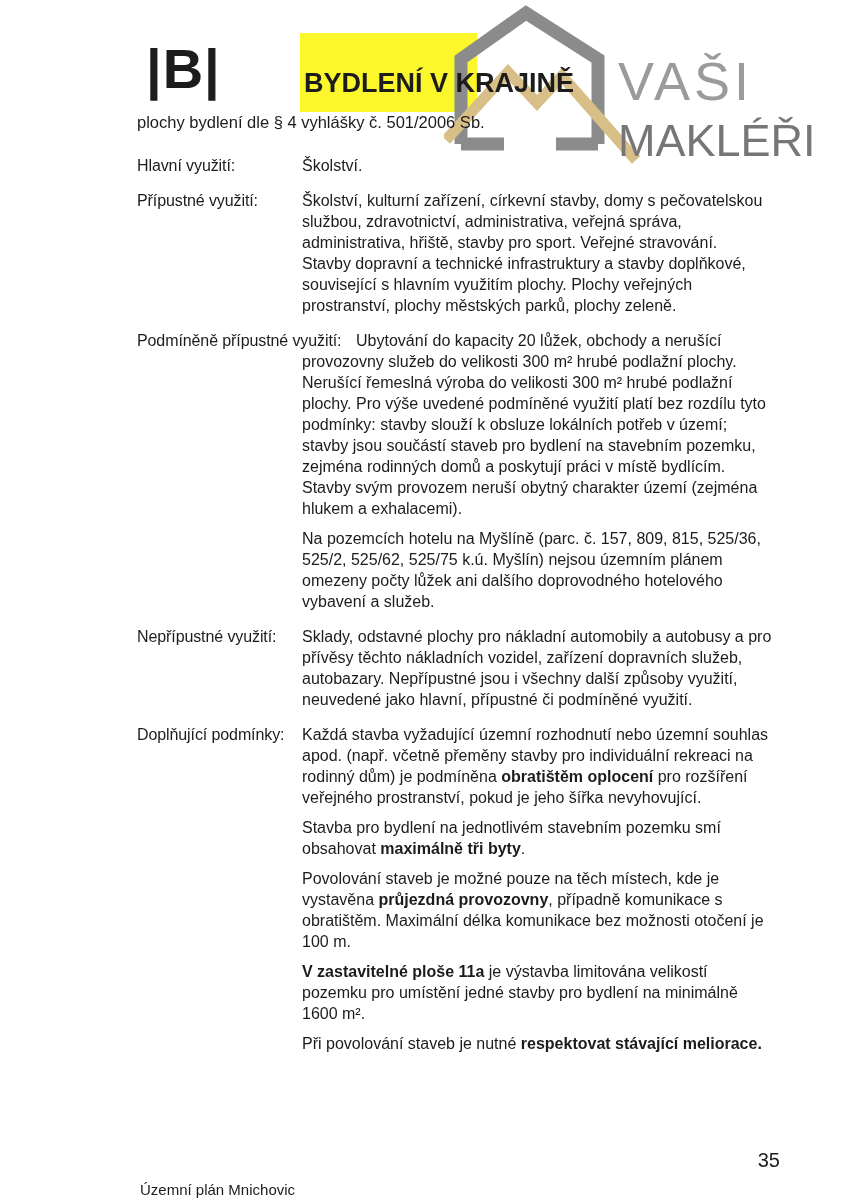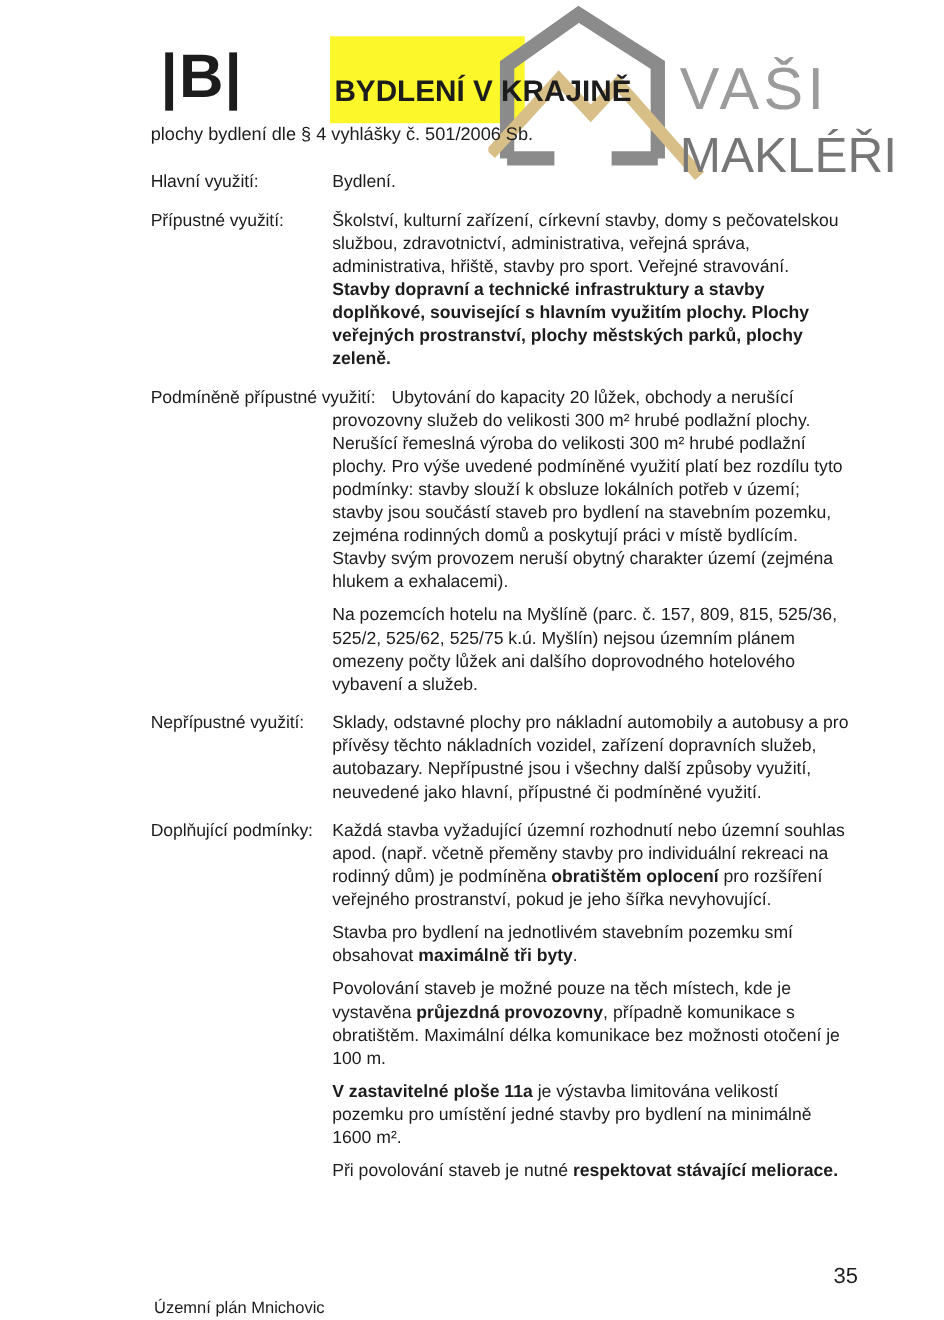--- a/index.html
+++ b/index.html
@@ -52,21 +52,21 @@
     font-size:16px;line-height:21px;
   }
   .section-row{display:flex;margin-bottom:14px;align-items:flex-start;}
   .section-label{
     flex:0 0 165px;width:165px;white-space:nowrap;overflow:visible;
     font-size:16px;letter-spacing:-0.1px;
   }
   .section-content{width:473px;}
   .section-content p{margin:0;}
   .section-content p + p{margin-top:9px;}
-  .section-content p.tight{margin-top:0;font-weight:bold;}
+  .section-content p.tight{margin-top:0;}
   .section-content p.indent-first{text-indent:54px;}
 
   
   .footer-left{
     position:absolute;left:140px;top:1155px;font-size:15px;margin-top:26px;
   }
   .footer-page{
     position:absolute;left:720px;top:1149px;width:60px;
     font-size:20px;text-align:right;
   }
@@ -94,21 +94,21 @@
 
   <div class="brand">
     <div class="brand-top">VAŠI</div>
     <div class="brand-bottom">MAKLÉŘI</div>
   </div>
 
   <div class="content">
       <div class="section-row">
         <div class="section-label">Hlavní využití:</div>
         <div class="section-content">
-          <p><span>Bydlení.</span></p>
+          <p><span>Školství.</span></p>
         </div>
       </div>
       <div class="section-row">
         <div class="section-label">Přípustné využití:</div>
         <div class="section-content">
           <p><span>Školství, kulturní zařízení, církevní stavby, domy s pečovatelskou službou, zdravotnictví, administrativa, veřejná správa, administrativa, hřiště, stavby pro sport.  Veřejné stravování.</span></p>
           <p class="tight"><span>Stavby dopravní a technické infrastruktury a stavby doplňkové, související s hlavním využitím plochy. Plochy veřejných prostranství, plochy městských parků, plochy zeleně.</span></p>
         </div>
       </div>
       <div class="section-row">

